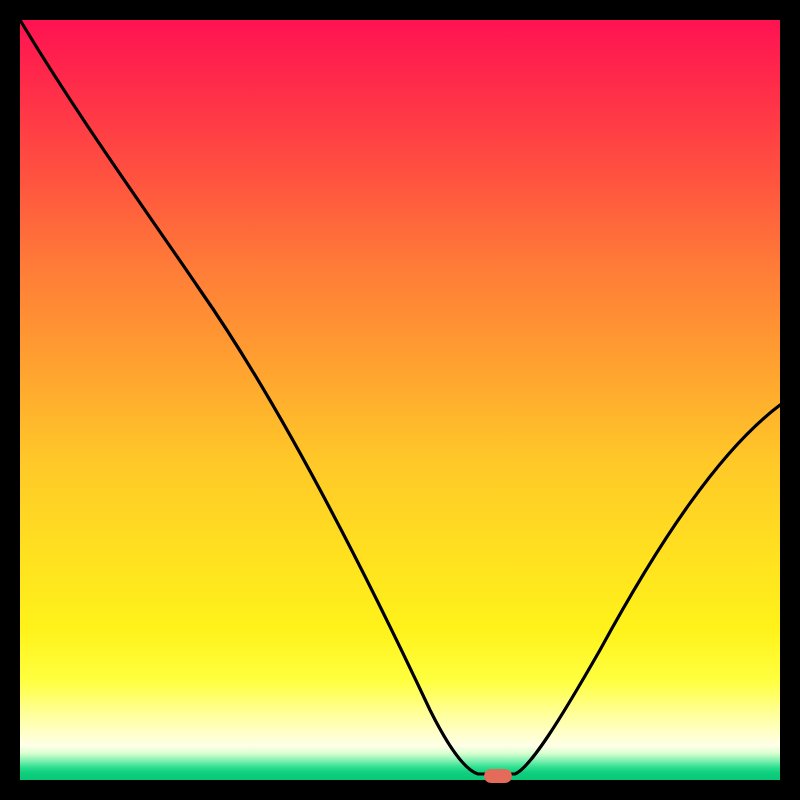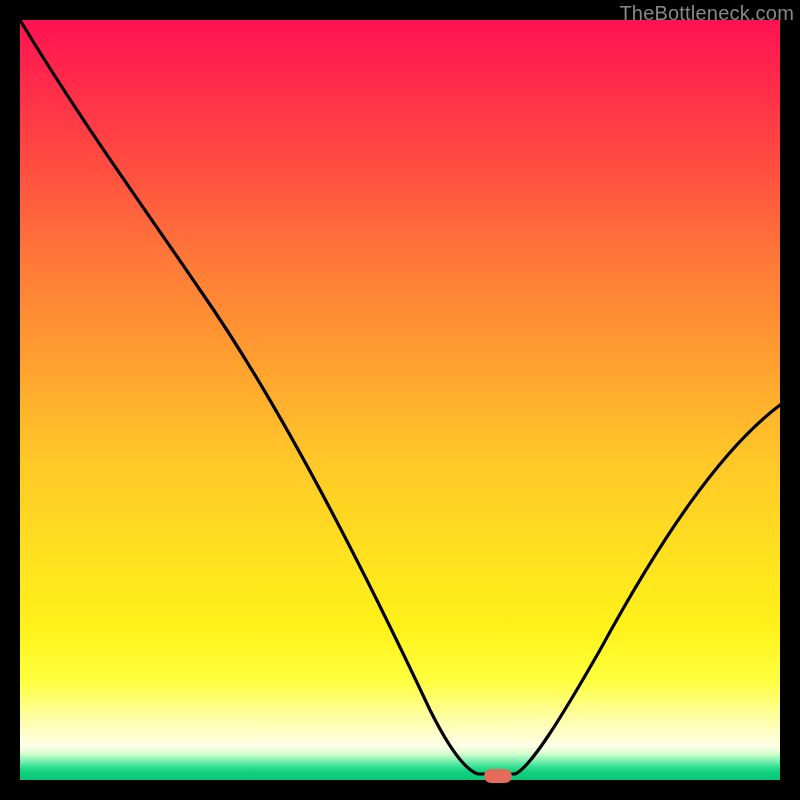--- a/index.html
+++ b/index.html
@@ -74,21 +74,20 @@
     font-size: 20px;
     font-weight: 500;
     letter-spacing: 0.2px;
   }
 </style>
 </head>
 <body>
 
 <div class="outer">
 
-  <div class="attribution">TheBottleneck.com</div>
 
   <div class="plot">
     <div class="gradient"></div>
 
     <svg class="curve-svg" viewBox="0 0 760 760" preserveAspectRatio="none">
       <path fill="none" stroke="#000" stroke-width="3.2" stroke-linecap="round" d="M 0 0 C 60 100, 130 196, 180 270 C 250 370, 330 520, 410 690 C 430 730, 445 750, 458 754 L 495 754 C 510 748, 540 700, 580 630 C 640 520, 700 430, 760 385"></path>
     </svg>
 
     <div class="marker" style="left:478px;top:756px;"></div>
   </div>

